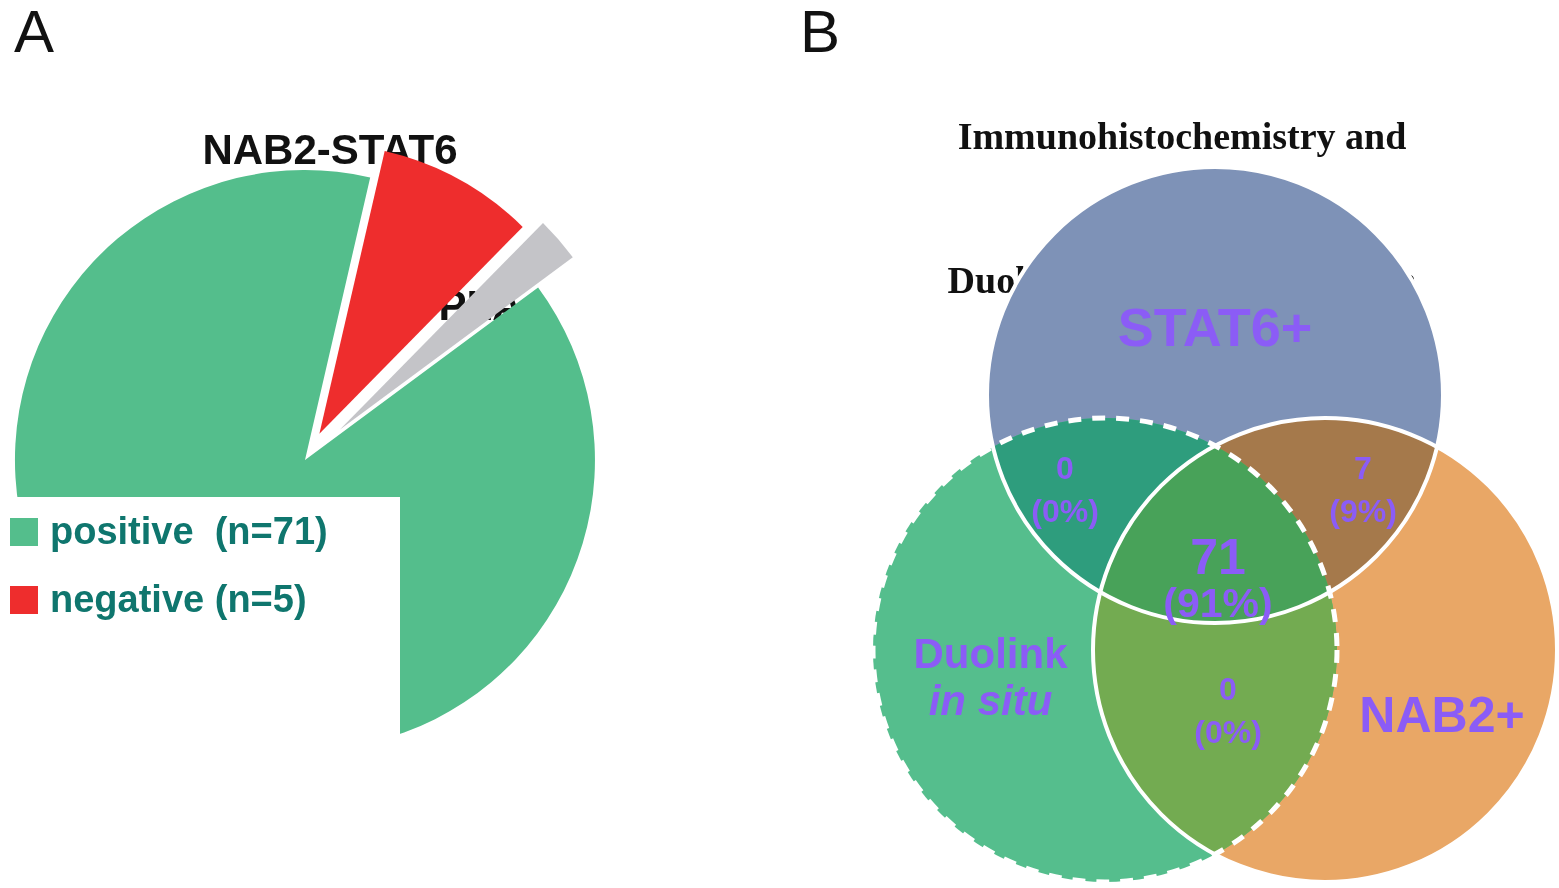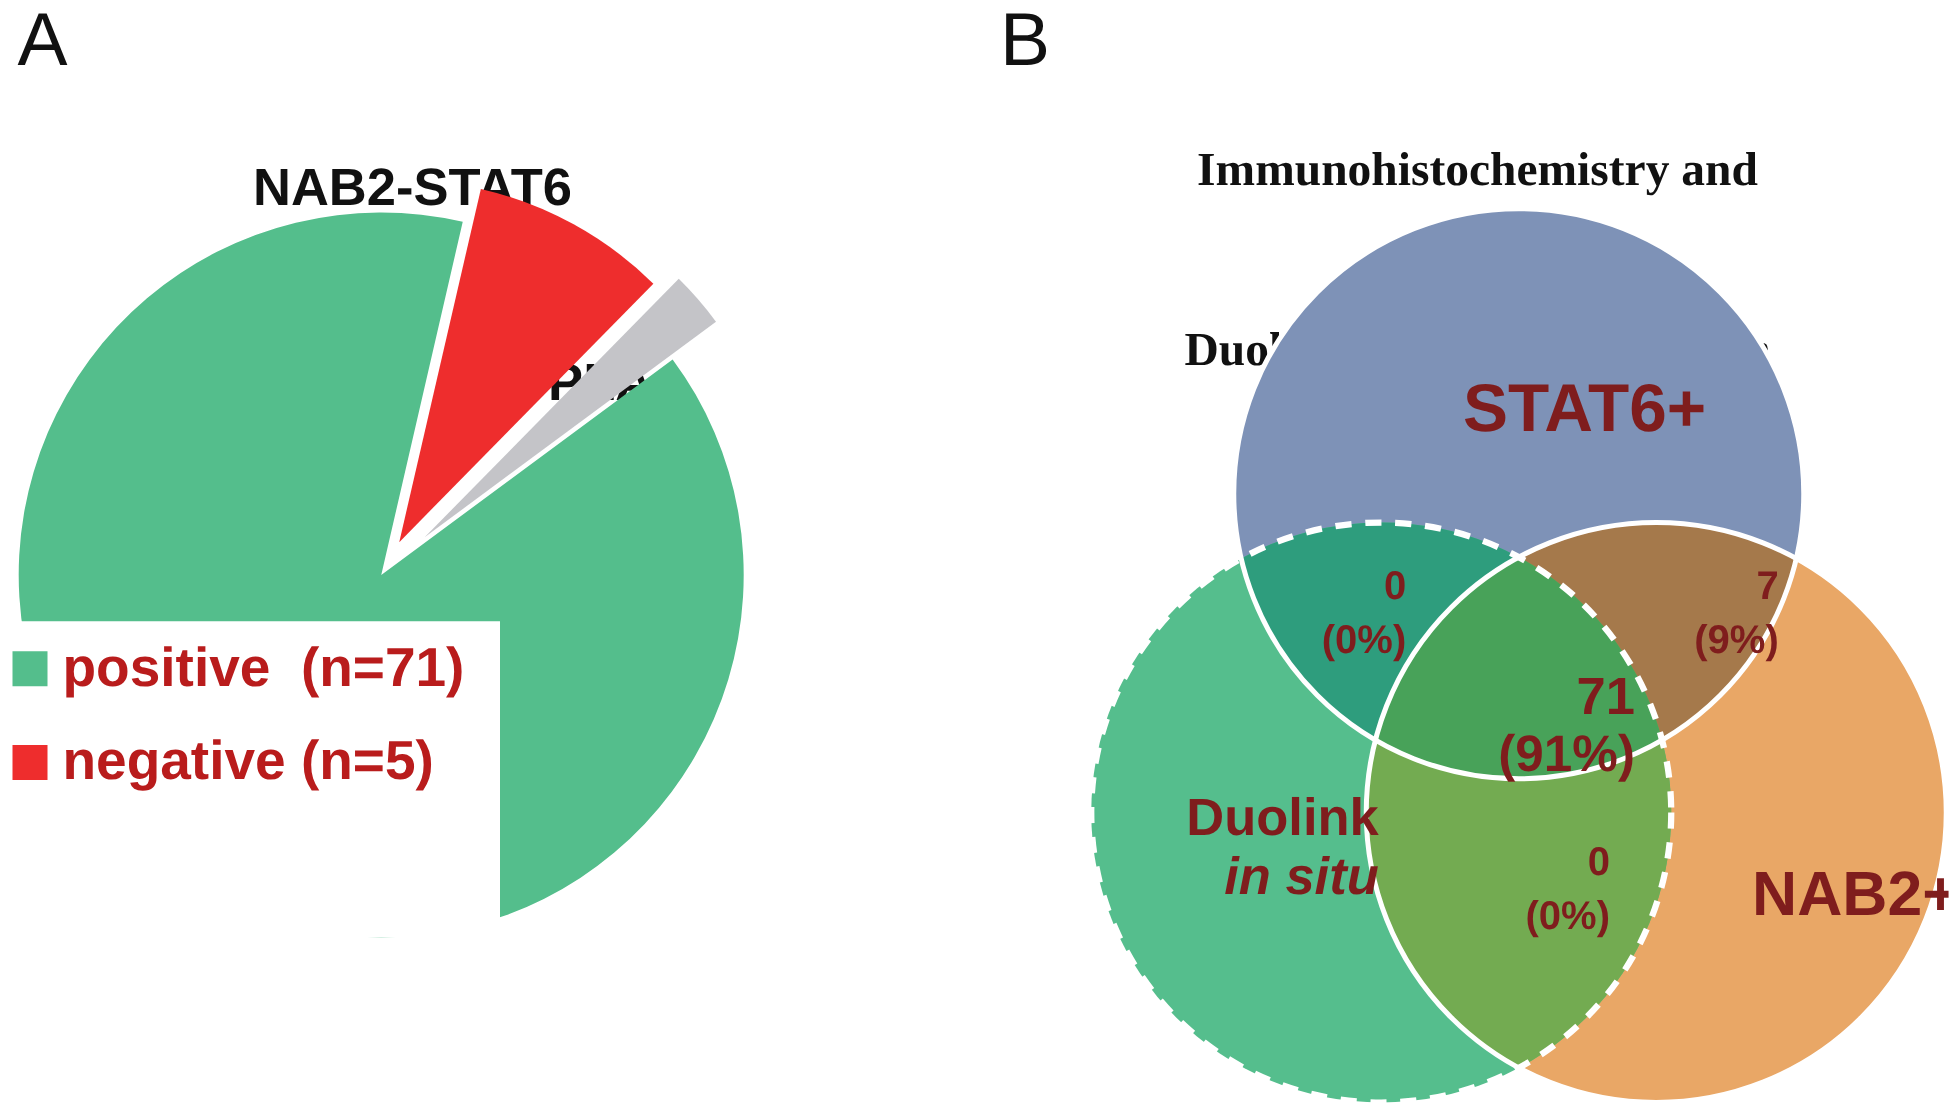--- a/index.html
+++ b/index.html
@@ -15,33 +15,33 @@
   #pie-title  { left:55px;  top:20px; width:550px; font-size:42px; line-height:52px; }
   #venn-title { left:812px; top:16px; width:740px; font-size:38px; line-height:48px;font-family:Liberation Serif, serif; }
   .italic { font-style:italic; }
 
   #pie-svg  { position:absolute; left:0;     top:140px; }
   #venn-svg { position:absolute; left:800px; top:150px; }
 
   .legend { position:absolute; left:0; top:497px; width:400px; height:253px; background:#ffffff; padding:14px 0 0 10px; }
   .legend-row { display:flex; align-items:center; margin-bottom:26px; }
   .swatch { width:28px; height:28px; margin-right:12px; flex:none; }
-  .legend-label { font-size:44px; font-weight:700; line-height:1.1; white-space:pre; color:#b91c1c; }
+  .legend-label { font-size:38px; font-weight:700; line-height:1.1; white-space:pre; color:#0f766e; }
 
-  .vtext { position:absolute; color:#7f1d1d; font-weight:700; text-align:right; }
+  .vtext { position:absolute; color:#8b5cf6; font-weight:700; text-align:center; }
   #stat6-label   { left:1065px; top:296px; width:300px; font-size:54px; }
   #nab2-label    { left:1317px; top:686px; width:250px; font-size:50px; }
   #duolink-label { left:878px;  top:630px; width:225px; font-size:42px; line-height:47px; }
 
   .region-label { font-size:32px; line-height:43px; }
   #region-sd { left:1005px; top:447px; width:120px; }
   #region-sn { left:1303px; top:447px; width:120px; }
   #region-dn { left:1168px; top:668px; width:120px; }
   #region-center { left:1128px; top:531px; width:180px; }
-  #region-center .count { font-size:42px; line-height:52px; }
+  #region-center .count { font-size:50px; line-height:52px; }
   #region-center .pct   { font-size:41px; line-height:40px; }
 </style>
 </head>
 <body>
 
 <div class="figure">
 
   <div class="panel-label" id="panel-a-label">A</div>
   <div class="panel-label" id="panel-b-label">B</div>
 

